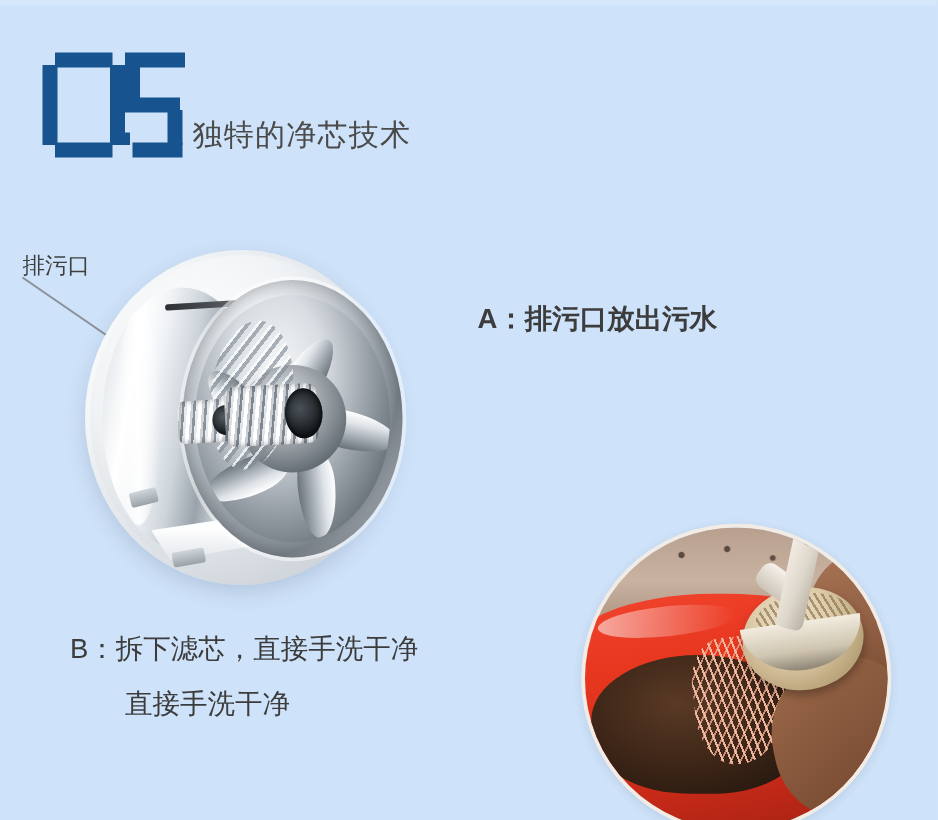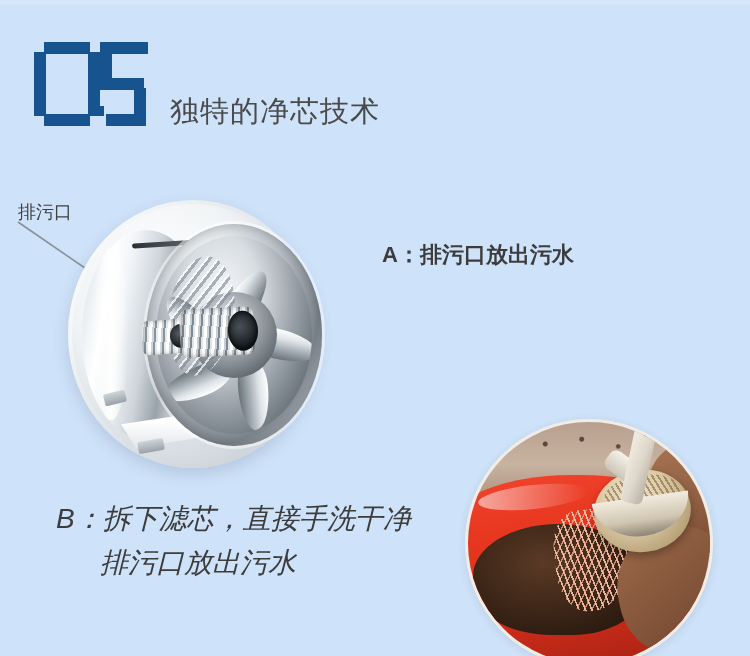--- a/index.html
+++ b/index.html
@@ -21,22 +21,22 @@
   .zero .s-right {left:54px;  top:10px; width:12px;height:64px;}
 
   .five{left:62px;}
   .five .f-top   {left:66px; top:0;    width:48px;height:12px;}
   .five .f-ul    {left:66px; top:10px; width:12px;height:36px;}
   .five .f-mid   {left:66px; top:36px; width:44px;height:12px;}
   .five .f-lr    {left:100px;top:46px; width:12px;height:28px;}
   .five .f-bot   {left:72px; top:72px; width:40px;height:12px;}
   .five .f-dot   {left:58px; top:64px; width:12px;height:10px;}
 
-  .subtitle{position:absolute;left:154px;top:92px;font-size:29px;color:#4a4a4a;
-    letter-spacing:1px;white-space:nowrap;margin-left:16px;}
+  .subtitle{position:absolute;left:154px;top:92px;font-size:24px;color:#4a4a4a;
+    letter-spacing:1px;white-space:nowrap;}
 
   .main-title{position:absolute;left:404px;top:48px;font-size:48px;font-weight:bold;
     color:#1a5294;letter-spacing:1px;white-space:nowrap;
     text-shadow:1px 1px 0 rgba(255,255,255,.55);}
 
   
   .callout-label{position:absolute;left:18px;top:200px;font-size:18px;color:#3f3f3f;
     white-space:nowrap;}
   .leader{position:absolute;left:0;top:180px;width:400px;height:260px;pointer-events:none;}
 
@@ -99,21 +99,21 @@
     background:repeating-linear-gradient(98deg,#ffffff 0 3px,#cfd5da 3px 5px,#8b939a 5px 7px,#e6eaee 7px 9px);
     box-shadow:inset 0 0 5px rgba(0,0,0,.3);transform:rotate(-4deg);}
   .thread-small:after{content:"";position:absolute;right:-2px;top:5px;width:22px;height:24px;border-radius:50%;
     background:radial-gradient(circle at 42% 40%,#565e64,#0f1316 72%);}
   .spring{position:absolute;left:100px;top:60px;width:66px;height:120px;
     background:repeating-linear-gradient(120deg,rgba(255,255,255,.85) 0 2px,rgba(130,140,150,.75) 2px 5px,rgba(255,255,255,0) 5px 9px);
     border-radius:50%;transform:rotate(8deg);opacity:.85;}
 
   
   .note-a{position:absolute;left:382px;top:240px;font-size:22px;color:#3c3c3c;white-space:nowrap;font-weight:bold;}
-  .note-b{position:absolute;left:56px;top:497px;font-size:28px;color:#3c3c3c;line-height:44px;font-style:italic;}
+  .note-b{position:absolute;left:56px;top:497px;font-size:22px;color:#3c3c3c;line-height:44px;}
   .note-b .l2{padding-left:44px;display:block;}
 
   
   .photo{position:absolute;left:465px;top:419px;width:242px;height:242px;border-radius:50%;
     overflow:hidden;border:3px solid #f3ece4;box-shadow:0 2px 8px rgba(50,70,100,.12);}
   .ph-wall{position:absolute;left:0;top:0;width:100%;height:32%;
     background:linear-gradient(180deg,#b9a08e,#c8b2a0 55%,#ad9480);}
   .ph-wall-spots{position:absolute;left:20%;top:4%;width:60%;height:10%;
     background:radial-gradient(circle at 20% 50%,#5a4a40 0 2px,transparent 3px),
                radial-gradient(circle at 45% 30%,#5a4a40 0 2px,transparent 3px),
@@ -200,21 +200,21 @@
 
     <div class="spring"></div>
     <div class="thread-small"></div>
     <div class="thread-big"></div>
   </div>
 
   <div class="note-a">A：排污口放出污水</div>
 
   <div class="note-b">
     <span>B：拆下滤芯，直接手洗干净</span>
-    <span class="l2">排污口放出污水</span>
+    <span class="l2">直接手洗干净</span>
   </div>
 
   <div class="photo">
     <div class="ph-wall"></div>
     <div class="ph-wall-spots"></div>
     <div class="ph-basin"></div>
     <div class="ph-basin-hl"></div>
     <div class="ph-water"></div>
     <div class="ph-arm"></div>
     <div class="ph-fibers"></div>

